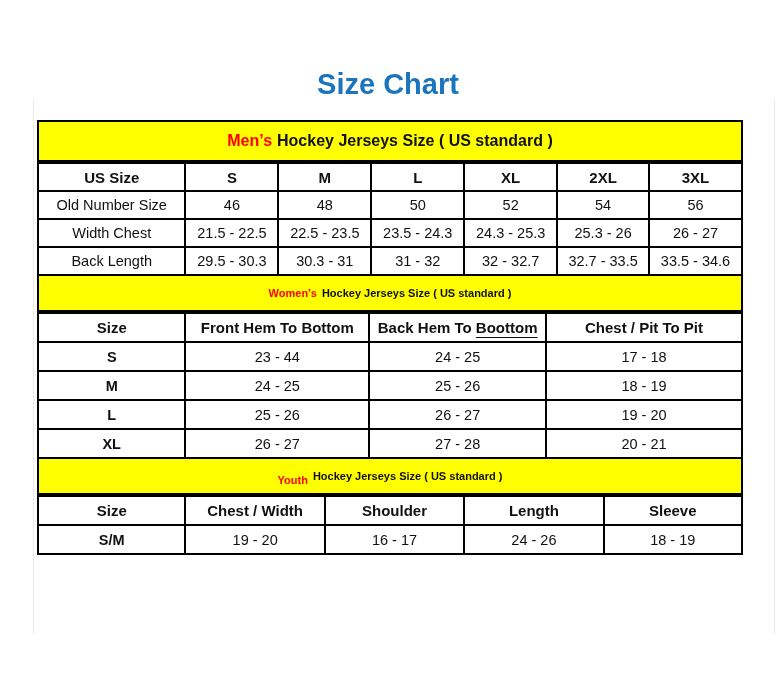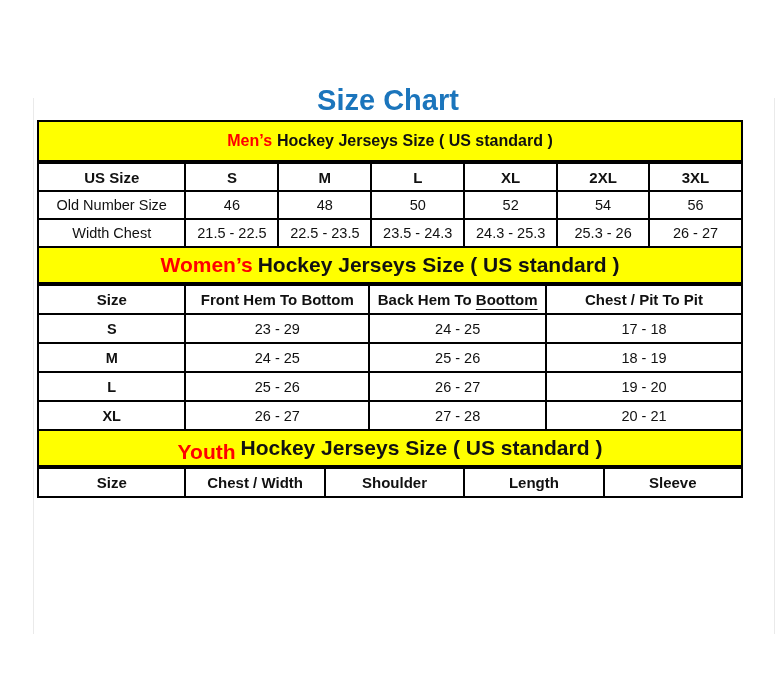--- a/index.html
+++ b/index.html
@@ -6,21 +6,21 @@
   html, body { background: #ffffff; }
   body {
     width: 776px; height: 692px;
     position: relative;
     overflow: hidden;
     font-family: "Liberation Sans", sans-serif;
     color: #111111;
   }
   .page-title {
     position: absolute;
-    top: 84px; left: 0; width: 776px;
+    top: 68px; left: 0; width: 776px;
     text-align: center;
     font-size: 29px;
     font-weight: bold;
     letter-spacing: 0px;
   }
   .page-edge {
     position: absolute;
     top: 98px; height: 536px; width: 1px;
     background: #eaeaea;
   }
@@ -35,21 +35,21 @@
     width: 100%;
     background: #FFFF00;
     border: 2px solid #000;
     display: flex;
     align-items: center;
     justify-content: center;
     font-weight: bold;
     font-size: 16px;
     height: 42px;
   }
-  .section:not(:first-child) .band { border-top: 0; height: 36px; font-size: 21px; }
+  .section:not(:first-child) .band { border-top: 0; height: 36px; font-size: 11px; }
   .band .hl { margin-right: 5px; }
   table {
     width: 100%;
     border-collapse: collapse;
     table-layout: fixed;
     border: 2px solid #000;
     border-top: 0;
   }
   td, th {
     border: 2px solid #000;
@@ -121,20 +121,29 @@
             <td>56</td>
           </tr>
           <tr>
             <td class="">Width Chest</td>
             <td>21.5 - 22.5</td>
             <td>22.5 - 23.5</td>
             <td>23.5 - 24.3</td>
             <td>24.3 - 25.3</td>
             <td>25.3 - 26</td>
             <td>26 - 27</td>
+          </tr>
+          <tr>
+            <td class="">Back Length</td>
+            <td>29.5 - 30.3</td>
+            <td>30.3 - 31</td>
+            <td>31 - 32</td>
+            <td>32 - 32.7</td>
+            <td>32.7 - 33.5</td>
+            <td>33.5 - 34.6</td>
           </tr>
         </tbody>
       </table>
     </div>
     <div class="section sec-womens">
       <div class="band">
         <span class="hl" style="color: rgb(255, 0, 0);">Women’s</span>
         <span>Hockey Jerseys Size ( US standard )</span>
       </div>
       <table>
@@ -148,21 +157,21 @@
           <tr>
             <th>Size</th>
             <th>Front Hem To Bottom</th>
             <th>Back Hem To <span class="misspell">Boottom</span></th>
             <th>Chest / Pit To Pit</th>
           </tr>
         </thead>
         <tbody>
           <tr>
             <td class="label-bold">S</td>
-            <td>23 - 29</td>
+            <td>23 - 44</td>
             <td>24 - 25</td>
             <td>17 - 18</td>
           </tr>
           <tr>
             <td class="label-bold">M</td>
             <td>24 - 25</td>
             <td>25 - 26</td>
             <td>18 - 19</td>
           </tr>
           <tr>
@@ -196,16 +205,23 @@
         <thead>
           <tr>
             <th>Size</th>
             <th>Chest / Width</th>
             <th>Shoulder</th>
             <th>Length</th>
             <th>Sleeve</th>
           </tr>
         </thead>
         <tbody>
+          <tr>
+            <td class="label-bold">S/M</td>
+            <td>19 - 20</td>
+            <td>16 - 17</td>
+            <td>24 - 26</td>
+            <td>18 - 19</td>
+          </tr>
         </tbody>
       </table>
     </div>
   </div>
 
 </body></html>

